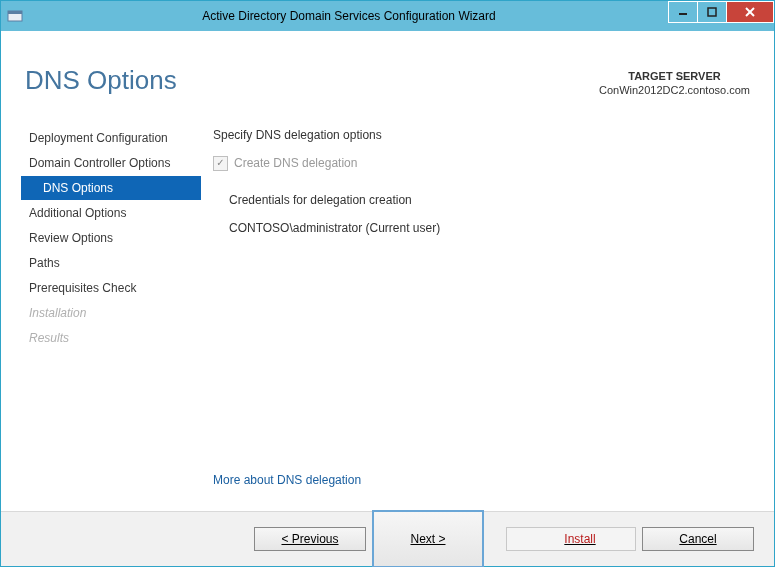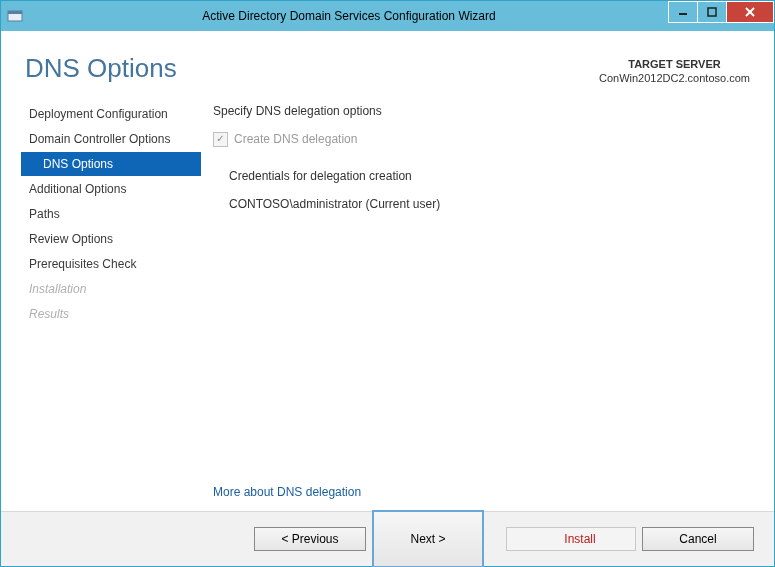--- a/index.html
+++ b/index.html
@@ -11,20 +11,21 @@
     color: #000;
   }
   .window {
     width: 775px;
     height: 567px;
     box-sizing: border-box;
     border: 1px solid #2fa4c8;
     display: flex;
     flex-direction: column;
     background: #fff;
+    gap: 12px;
   }
   .titlebar {
     height: 30px;
     background: #67bdda;
     display: flex;
     align-items: center;
     position: relative;
     color: #000;
   }
   .titlebar .icon {
@@ -183,20 +184,21 @@
 
   .footer {
     height: 54px;
     border-top: 1px solid #d9d9d9;
     background: #f1f1f1;
     display: flex;
     align-items: center;
     justify-content: flex-end;
     gap: 6px;
     padding-right: 20px;
+    text-decoration: underline;
   }
   .footer .btn { min-width: 86px; }
   .footer .gap { width: 10px; }
 </style>
 </head>
 <body>
 
 <div class="window">
 
   <div class="titlebar">
@@ -235,22 +237,22 @@
     </div>
   </div>
 
   <div class="body">
 
     <div class="sidebar">
       <div class="step">Deployment Configuration</div>
       <div class="step">Domain Controller Options</div>
       <div class="step indent selected">DNS Options</div>
       <div class="step">Additional Options</div>
+      <div class="step">Review Options</div>
       <div class="step">Paths</div>
-      <div class="step">Review Options</div>
       <div class="step">Prerequisites Check</div>
       <div class="step disabled">Installation</div>
       <div class="step disabled">Results</div>
     </div>
 
     <div class="main">
       <div class="section-title">Specify DNS delegation options</div>
 
       <div class="checkbox-row">
         <span class="chk">✓</span>

